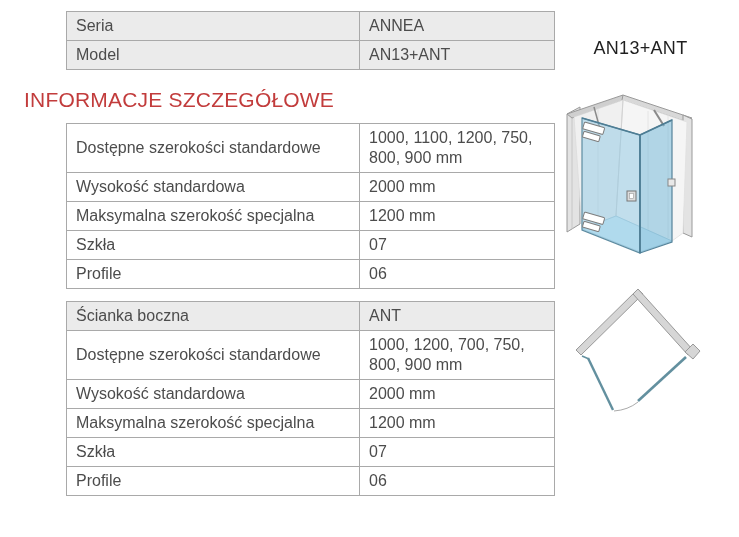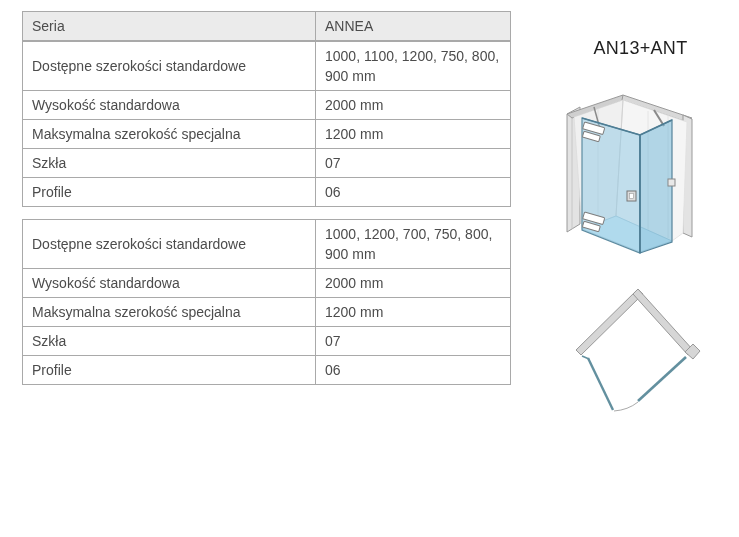--- a/index.html
+++ b/index.html
@@ -3,21 +3,21 @@
 <meta charset="utf-8">
 <style>
   html,body{margin:0;padding:0;background:#ffffff;}
   body{
     width:739px;height:537px;position:relative;overflow:hidden;
     font-family:"Liberation Sans", sans-serif;
   }
   .left-col{position:absolute;left:22px;top:11px;width:489px;}
   table.spec{
     border-collapse:collapse;width:489px;table-layout:fixed;
-    font-size:14px;color:#4c4c4c;
+    font-size:16px;color:#4c4c4c;margin-left:44px;
   }
   table.spec td{
     border:1px solid #a9a9a9;
     padding:4px 9px;
     line-height:20px;
     vertical-align:middle;
     overflow:hidden;
   }
   table.spec td.lab{width:274px;}
   td.shade{background:#ebebeb;}
@@ -37,23 +37,28 @@
 <body>
 
 <div class="left-col">
 
   <table class="spec">
     <tbody>
         <tr>
       <td class="lab shade">Seria</td>
       <td class="shade">ANNEA</td>
     </tr>
+    <tr>
+      <td class="lab shade">Model</td>
+      <td class="shade">AN13+ANT</td>
+    </tr>
   </tbody>
     </table>
 
+  <h2 class="heading">INFORMACJE SZCZEGÓŁOWE</h2>
 
   <table class="spec">
     <tbody>
     <tr>
       <td class="lab">Dostępne szerokości standardowe</td>
       <td>1000, 1100, 1200, 750, 800, 900 mm</td>
     </tr>
     <tr>
       <td class="lab">Wysokość standardowa</td>
       <td>2000 mm</td>
@@ -70,20 +75,24 @@
       <td class="lab">Profile</td>
       <td>06</td>
     </tr>
   </tbody>
     </table>
 
   <div class="gap"></div>
 
   <table class="spec">
     <tbody>
+        <tr>
+      <td class="lab shade">Ścianka boczna</td>
+      <td class="shade">ANT</td>
+    </tr>
     <tr>
       <td class="lab">Dostępne szerokości standardowe</td>
       <td>1000, 1200, 700, 750, 800, 900 mm</td>
     </tr>
     <tr>
       <td class="lab">Wysokość standardowa</td>
       <td>2000 mm</td>
     </tr>
     <tr>
       <td class="lab">Maksymalna szerokość specjalna</td>

